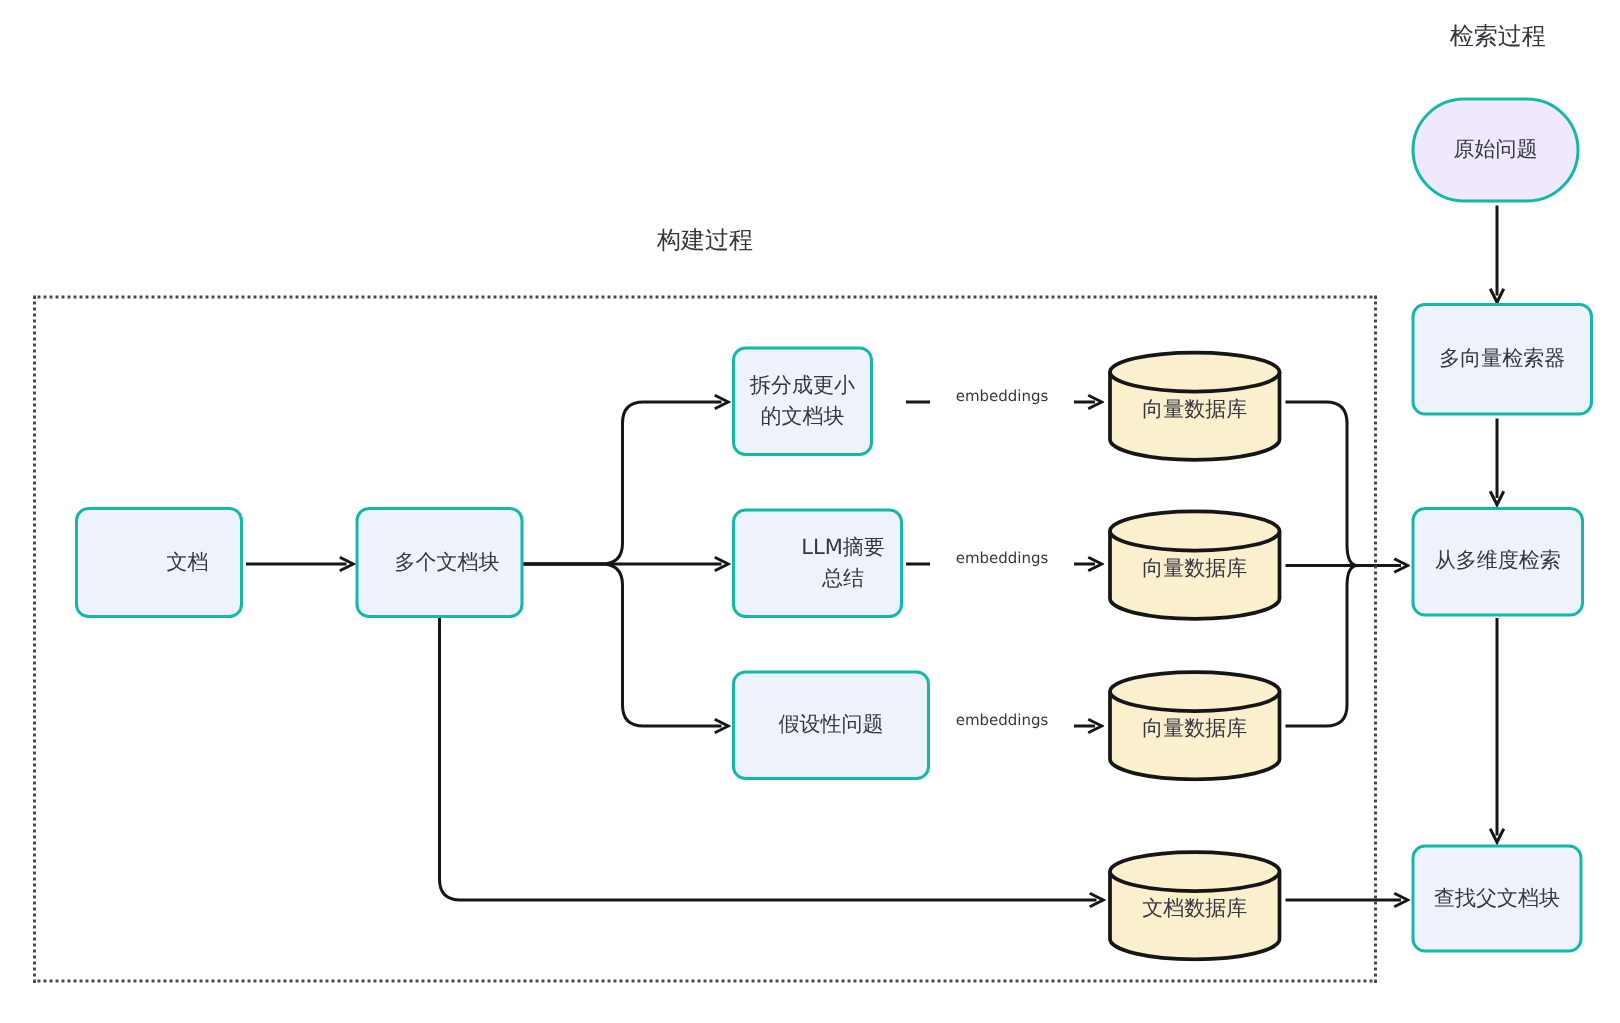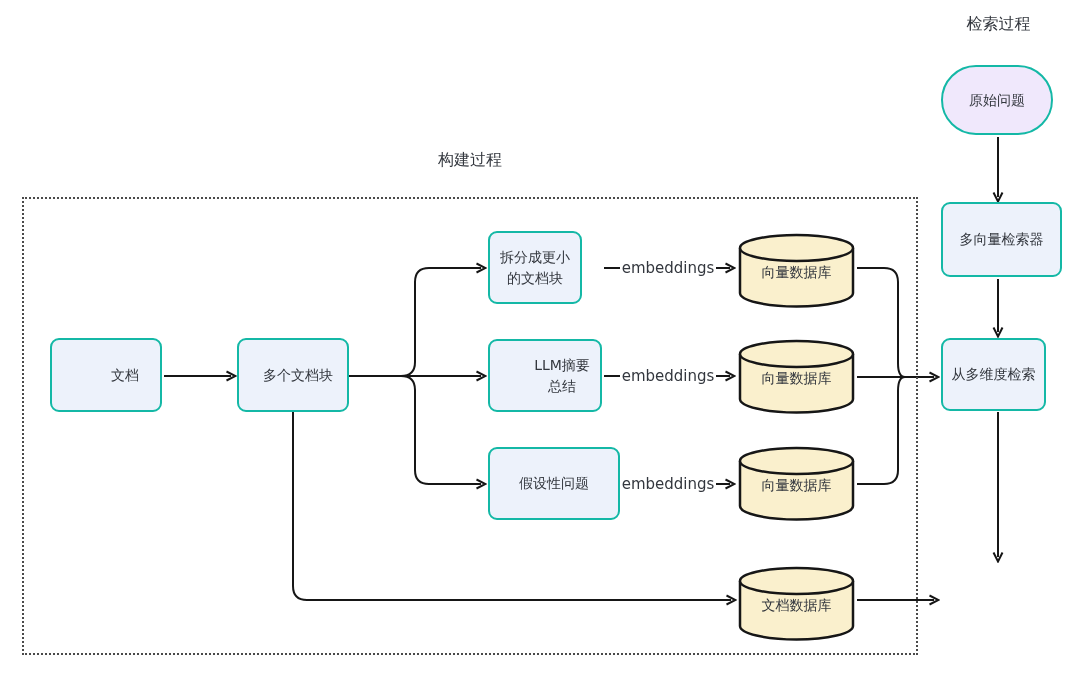--- a/index.html
+++ b/index.html
@@ -22,21 +22,21 @@
     display:flex; align-items:center; justify-content:center;
     text-align:center; font-size:14px; line-height:1.5; padding:2px 6px;
   }
   .pill { border-radius:36px; background:#f0e8fc; }
   .cyl { position:absolute; }
   .cyl svg { position:absolute; left:0; top:0; }
   .cyl .cyl-label {
     position:absolute; left:0; right:0; top:31px; text-align:center; font-size:14px;
   }
   .edge-label {
-    position:absolute; width:96px; text-align:center; font-size:15px; color:#33373e;
+    position:absolute; width:96px; text-align:center; font-size:10px; color:#33373e;
   }
 </style>
 </head>
 <body>
 
 <div class="canvas">
 
   <svg class="wires" width="1080" height="682" viewBox="0 0 1080 682">
     <defs>
       <marker id="arrow" markerUnits="userSpaceOnUse" markerWidth="12" markerHeight="12" viewBox="0 0 12 12" refX="6" refY="6" orient="auto">
@@ -111,15 +111,16 @@
   <div class="cyl" style="left:738px; top:566px; width:117px; height:75px;">
     <svg width="117" height="75" viewBox="0 0 117 75">
       <path d="M2,15 v45 a56.5,13.5 0 0 0 113,0 v-45" fill="#faf0cd" stroke="#161616" stroke-width="2.5"></path>
       <ellipse cx="58.5" cy="15" rx="56.5" ry="13" fill="#faf0cd" stroke="#161616" stroke-width="2.5"></ellipse>
     </svg>
     <div class="cyl-label">文档数据库</div>
   </div>
 
   <div class="node pill" style="left:941px; top:65px; width:112px; height:70px;">原始问题</div>
   <div class="node" style="left:941px; top:202px; width:121px; height:75px;">多向量检索器</div>
-  <div class="node" style="left:941px; top:338px; width:105px; height:73px;">从多维度检索</div>
+  <div class="node" style="left:941px; top:338px; width:115px; height:73px;">从多维度检索</div>
+  <div class="node" style="left:941px; top:563px; width:114px; height:72px;">查找父文档块</div>
 
 </div>
 
 </body></html>

